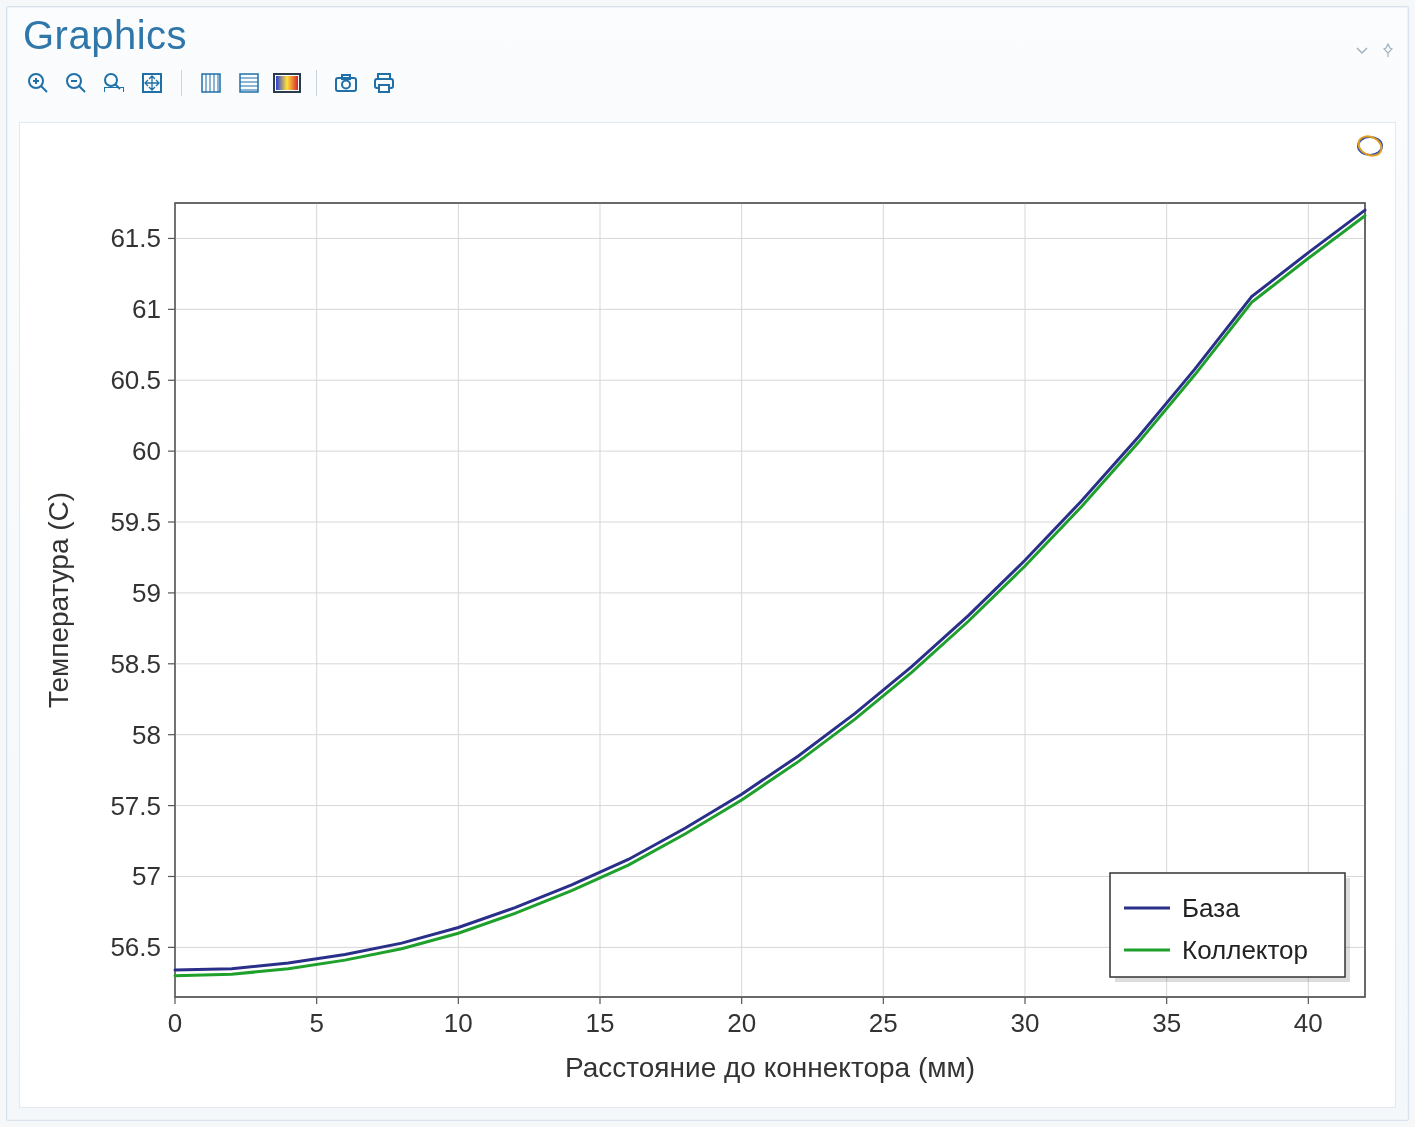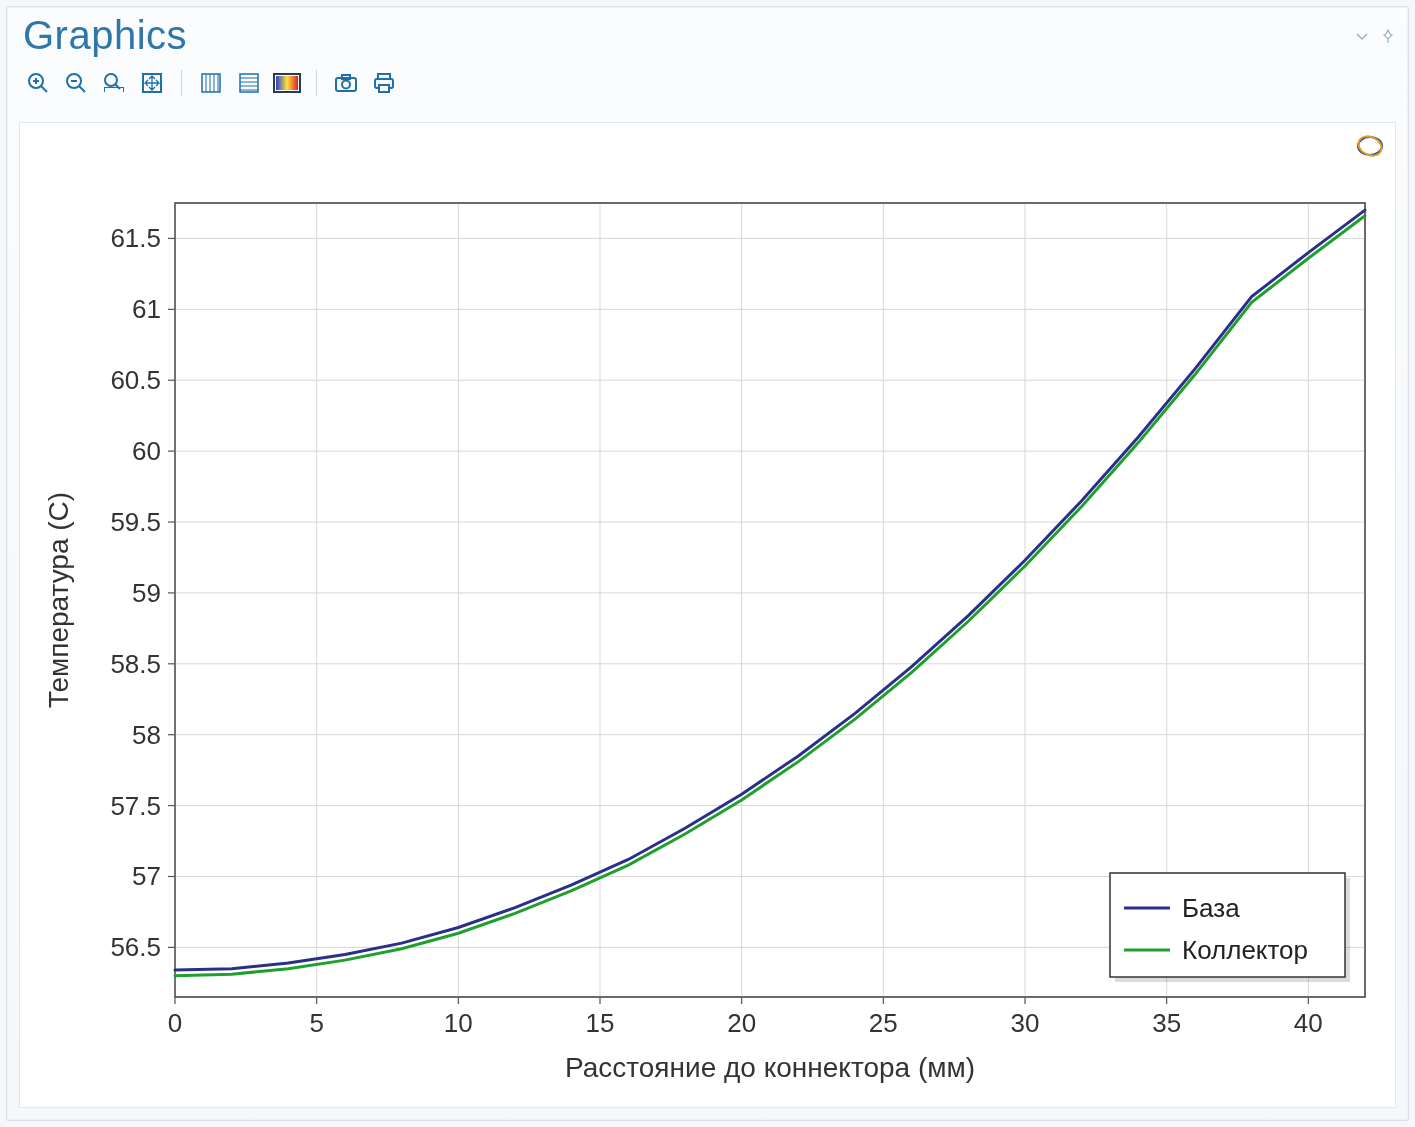--- a/index.html
+++ b/index.html
@@ -17,21 +17,21 @@
     height: 1115px;
     background: linear-gradient(#fafcfd, #f4f8fb);
     border: 1px solid #d7e2ec;
     border-radius: 2px;
     box-shadow: 0 0 0 1px #eef3f7 inset;
     position: relative;
     box-sizing: border-box;
   }
   .panel-header {
     display: flex;
-    align-items: center;
+    align-items: flex-end;
     justify-content: space-between;
     padding: 6px 12px 0 16px;
   }
   .panel-title {
     font-size: 40px;
     font-weight: 300;
     color: #2f76a9;
     letter-spacing: 0.5px;
   }
   .panel-header-icons {

